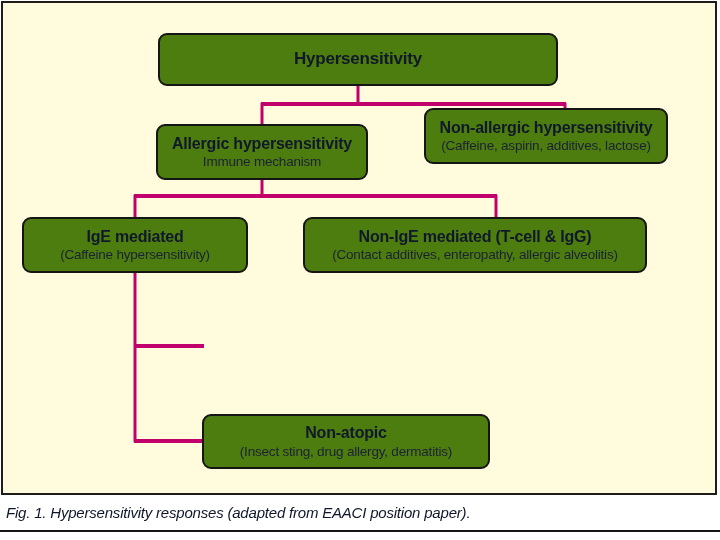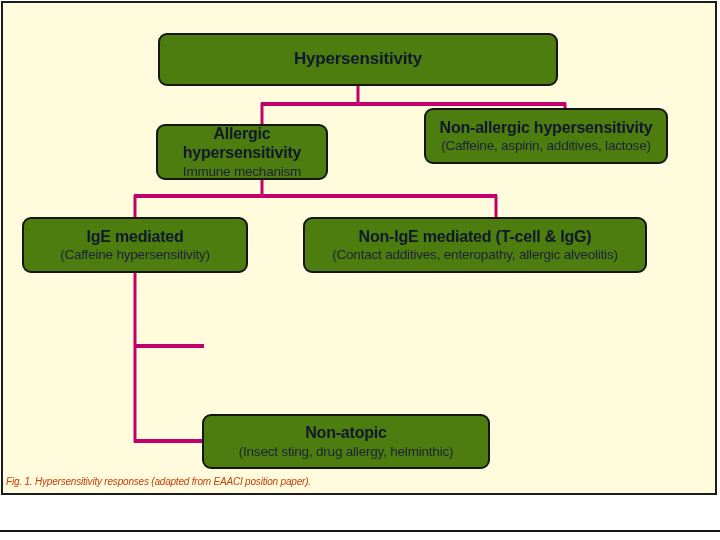--- a/index.html
+++ b/index.html
@@ -59,25 +59,25 @@
     font-weight: normal;
     font-size: 13.5px;
     line-height: 1.2;
     color: #1b2236;
     letter-spacing: -0.2px;
     margin-top: 1px;
   }
   .caption {
     position: absolute;
     left: 6px;
-    top: 476px;
+    top: 504px;
     width: 708px;
     font-style: italic;
-    font-size: 10px;
-    color: #c2410c;
+    font-size: 15px;
+    color: #0f172a;
     letter-spacing: -0.2px;
   }
   .bottom-rule {
     position: absolute;
     left: 0;
     top: 530px;
     width: 720px;
     height: 2px;
     background: #161616;
   }
@@ -103,21 +103,21 @@
 
     <path d="M135 271 L135 442" stroke="#c2006b" stroke-width="3" fill="none"></path>
     <path d="M134 346 L204 346" stroke="#c2006b" stroke-width="4" fill="none"></path>
     <path d="M134 441 L204 441" stroke="#c2006b" stroke-width="4" fill="none"></path>
   </svg>
 
   <div class="node node-root" style="left:158px; top:33px; width:400px; height:53px;">
     <div class="node-title">Hypersensitivity</div>
   </div>
 
-  <div class="node" style="left:156px; top:124px; width:172px; height:56px;">
+  <div class="node" style="left:156px; top:124px; width:212px; height:56px;">
     <div class="node-title">Allergic hypersensitivity</div>
     <div class="node-subtitle">Immune mechanism</div>
   </div>
 
   <div class="node" style="left:424px; top:108px; width:244px; height:56px;">
     <div class="node-title">Non-allergic hypersensitivity</div>
     <div class="node-subtitle">(Caffeine, aspirin, additives, lactose)</div>
   </div>
 
   <div class="node" style="left:22px; top:217px; width:226px; height:56px;">
@@ -126,20 +126,20 @@
   </div>
 
   <div class="node" style="left:303px; top:217px; width:344px; height:56px;">
     <div class="node-title">Non-IgE mediated (T-cell &amp; IgG)</div>
     <div class="node-subtitle">(Contact additives, enteropathy, allergic alveolitis)</div>
   </div>
 
 
   <div class="node" style="left:202px; top:414px; width:288px; height:55px;">
     <div class="node-title">Non-atopic</div>
-    <div class="node-subtitle">(Insect sting, drug allergy, helminthic)</div>
+    <div class="node-subtitle">(Insect sting, drug allergy, dermatitis)</div>
   </div>
 
   <div class="caption">Fig. 1. Hypersensitivity responses (adapted from EAACI position paper).</div>
 
   <div class="bottom-rule"></div>
 
 </div>
 
 </body></html>

